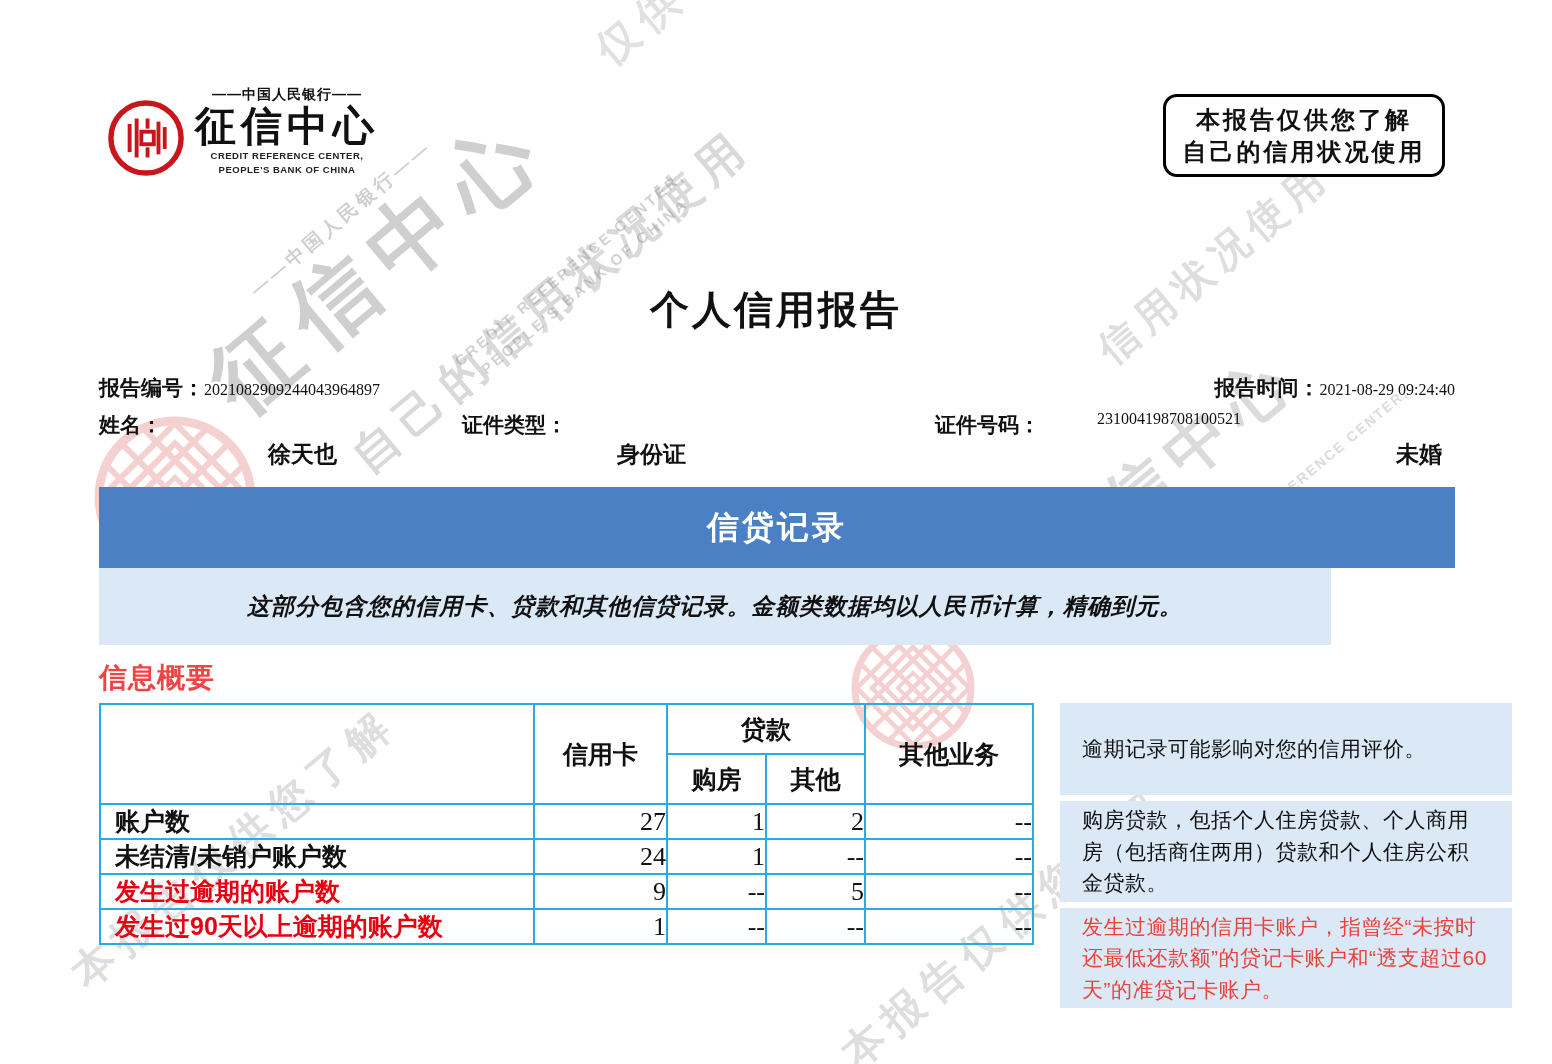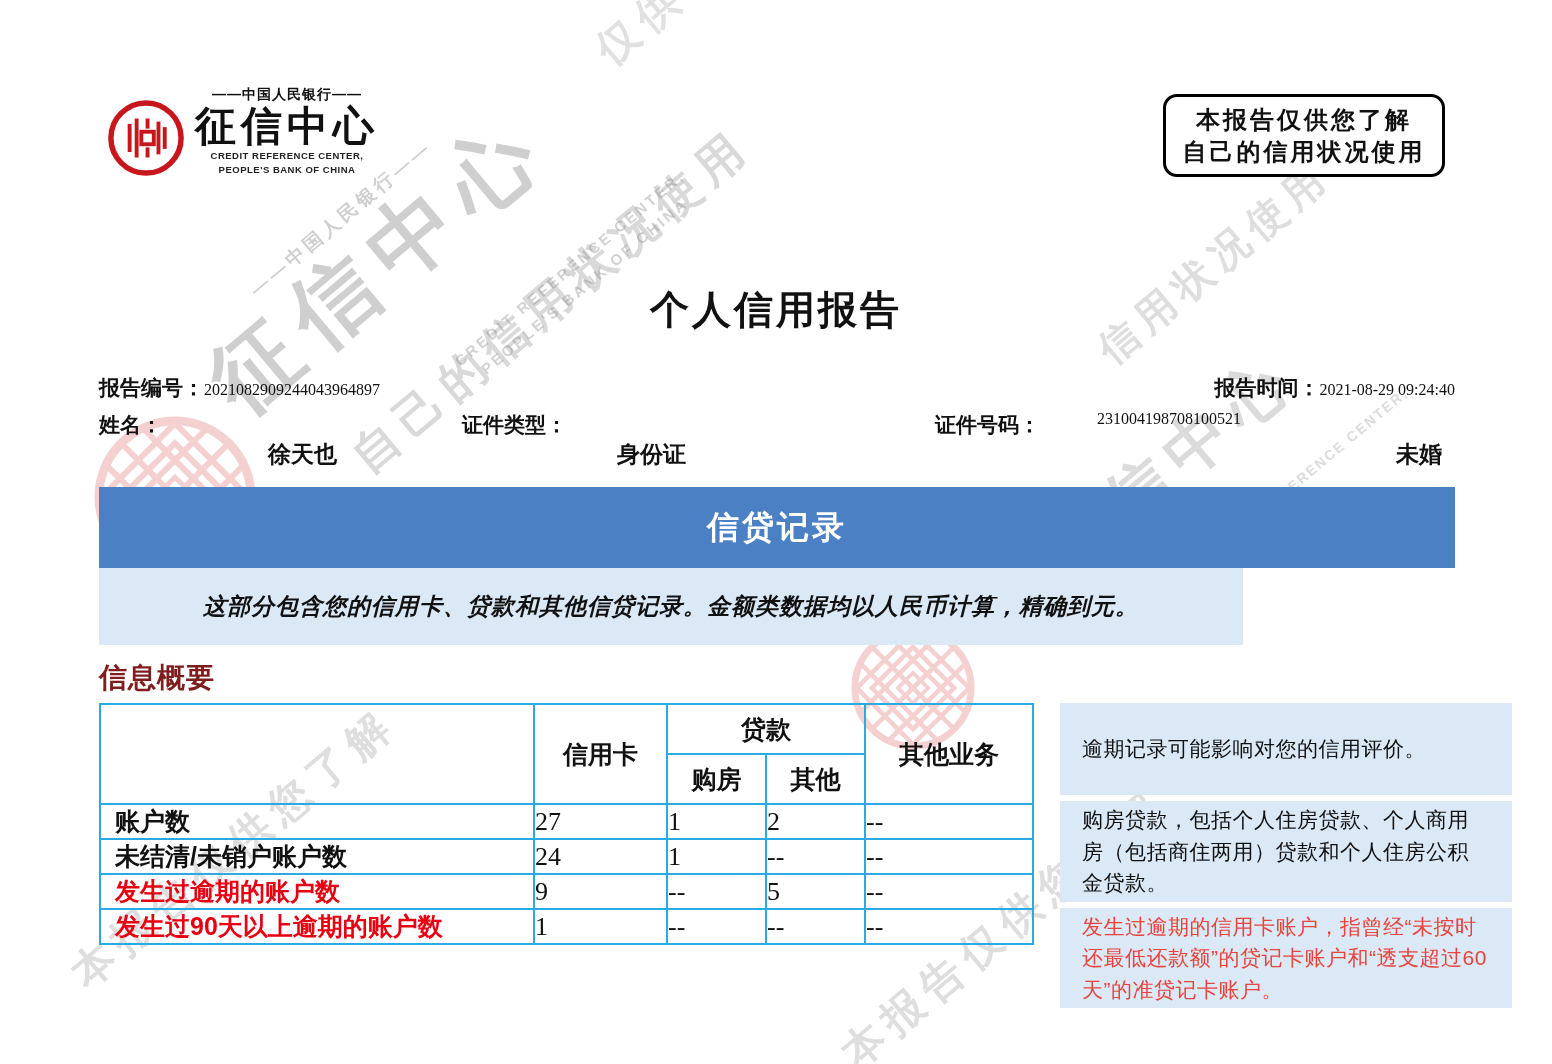--- a/index.html
+++ b/index.html
@@ -38,36 +38,36 @@
   .doc-title { left:0; top:283px; width:100%; text-align:center;
     font-size:39px; font-weight:bold; letter-spacing:3px; }
   
   .lbl { font-weight:bold; font-size:21px; }
   .val-num { font-family:"Liberation Serif", serif; font-size:16px; font-weight:normal; }
   .val-cjk { font-weight:bold; font-size:23px;margin-top:28px; }
   
   .band-main { left:99px; top:487px; width:1356px; height:81px; background:#4c80c4;
     color:#fff; display:flex; align-items:center; justify-content:center;
     font-size:32px; font-weight:bold; letter-spacing:3px; }
-  .band-sub { left:99px; top:568px; width:1144px; height:77px; background:#dbe8f6;
+  .band-sub { left:99px; top:568px; width:1232px; height:77px; background:#dbe8f6;
     display:flex; align-items:center; justify-content:center;
     font-size:23px; font-weight:bold; font-style:italic; letter-spacing:1px; }
   
   .section-heading { left:99px; top:659px; font-size:28px; font-weight:bold;
-    color:#7f1d1d; letter-spacing:1px; }
+    color:#ef4444; letter-spacing:1px; }
   
   .summary-table { left:99px; top:703px; border-collapse:collapse; table-layout:fixed; }
   .summary-table td, .summary-table th {
     border:2px solid #29abe2; padding:0; background:transparent;
   }
   .summary-table th { font-size:25px; font-weight:bold; text-align:center; }
   .summary-table .hrow { height:50px; }
   .summary-table .brow { height:34px; }
   .summary-table .rl { font-size:25px; font-weight:bold; text-align:left; padding-left:14px; }
-  .summary-table .v { font-family:"Liberation Serif", serif; font-size:26px; text-align:left; }
+  .summary-table .v { font-family:"Liberation Serif", serif; font-size:26px; text-align:right; }
   .summary-table .red-label { color:#e60012; }
   
   .note { left:1060px; width:452px; background:#dbe8f6; box-sizing:border-box;
     display:flex; align-items:center; padding:0 22px;
     font-size:21px; line-height:1.5; letter-spacing:0.5px; }
   .note-1 { top:703px; height:92px; }
   .note-2 { top:801px; height:101px; }
   .note-3 { top:908px; height:100px; color:#e8433c; }
 </style>
 </head>

